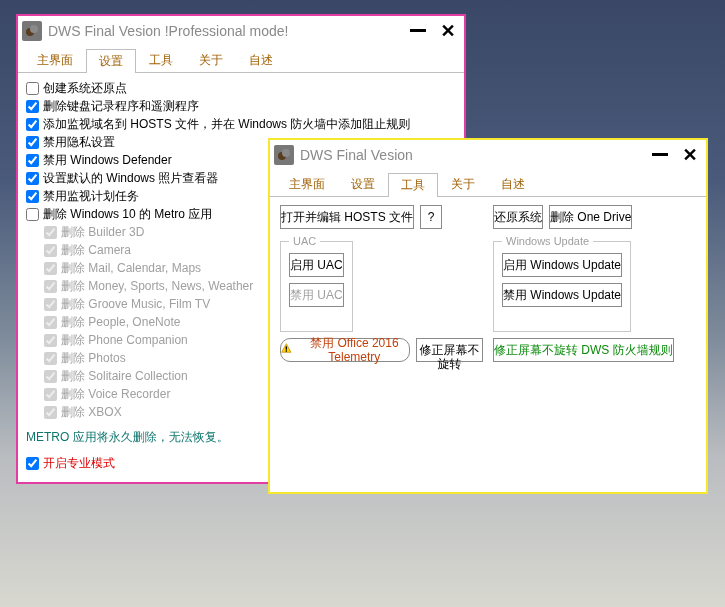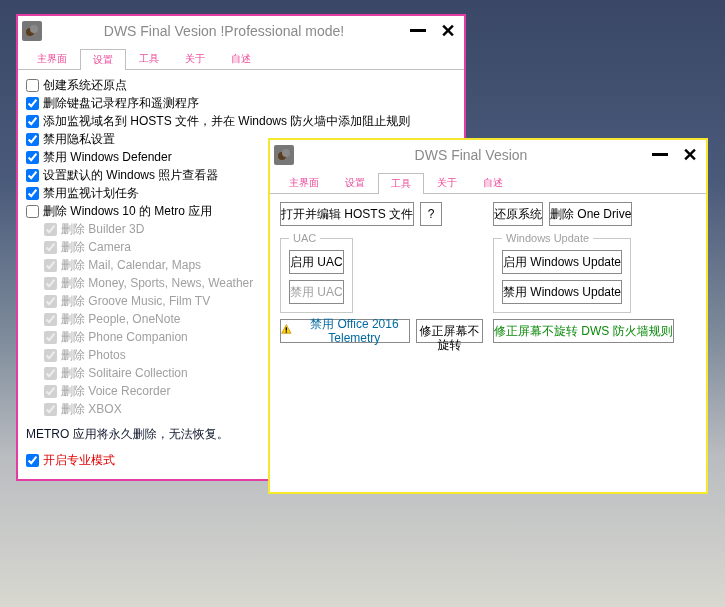--- a/index.html
+++ b/index.html
@@ -4,44 +4,44 @@
 <style>
   html,body{margin:0;padding:0;font-family:"Microsoft YaHei","Segoe UI",sans-serif;font-size:12px;}
   body{
     width:725px;height:607px;
     background:linear-gradient(180deg,#3a4766 0%,#4a5a7a 30%,#7c8a9a 55%,#b9bcc0 75%,#d8d8d0 100%);
     position:relative;overflow:hidden;
   }
   .window{position:absolute;background:#fff;box-sizing:border-box;}
   .w1{left:16px;top:14px;width:450px;border:2px solid #e33da3;}
   .w2{left:268px;top:138px;width:440px;height:356px;border:2px solid #f5e82e;}
-  .titlebar{display:flex;align-items:center;height:30px;padding:0 4px;gap:6px;text-align:center;}
+  .titlebar{display:flex;align-items:center;height:30px;padding:0 4px;gap:6px;}
   .titlebar .logo{width:20px;height:20px;background:#777;border-radius:2px;display:flex;align-items:center;justify-content:center;}
   .titlebar .logo svg{width:16px;height:16px;}
   .titlebar .title{flex:1;color:#8a8a8a;font-size:14px;white-space:nowrap;overflow:hidden;}
   .titlebar .btn{width:24px;height:22px;display:flex;align-items:center;justify-content:center;cursor:pointer;font-size:18px;font-weight:bold;color:#000;}
   .tabs{display:flex;border-bottom:1px solid #bfbfbf;padding:0 6px;margin-top:2px;}
-  .tab{padding:3px 12px;border:1px solid transparent;border-bottom:none;cursor:pointer;font-size:10px;color:#ec4899;}
+  .tab{padding:3px 12px;border:1px solid transparent;border-bottom:none;cursor:pointer;font-size:12px;color:#a16207;}
   .tab.active{border-color:#bfbfbf;background:#fff;position:relative;top:1px;}
   .w1 .content{padding:6px 8px 10px 8px;}
   .chk{display:flex;align-items:center;gap:4px;line-height:18px;}
   .chk input{margin:0;}
   .chk.dis span{color:#a0a0a0;}
   .indent{padding-left:18px;}
-  .warn{color:#0f172a;margin:8px 0 8px 0;}
+  .warn{color:#0f766e;margin:8px 0 8px 0;}
   .redchk span{color:#e00000;}
   .w2 .content{padding:8px 10px;}
   .row{display:flex;gap:10px;margin-bottom:6px;}
   .col{flex:1;display:flex;flex-direction:row;gap:6px;}
   .wbtn{border:1px solid #8a8a8a;background:#fff;text-align:center;padding:4px 0;cursor:pointer;font-size:12px;height:24px;box-sizing:border-box;line-height:14px;}
   .wbtn.small{flex:0 0 22px;}
-  .wbtn.red{color:#0369a1;}
+  .wbtn.red{color:#c2410c;border-radius:10px;}
   .wbtn.green{color:#0a8a0a;}
   .wbtn.dim{color:#a0a0a0;}
-  fieldset{border:1px solid #c8c8c8;margin:0;padding:6px 8px 8px 8px;}
+  fieldset{border:1px solid #c8c8c8;margin:0;padding:6px 8px 24px 8px;}
   legend{color:#a0a0a0;font-size:11px;padding:0 4px;}
   .iconwarn{display:inline-block;width:14px;height:14px;vertical-align:middle;margin-right:4px;}
   .withicon{display:flex;align-items:center;justify-content:center;gap:4px;}
   .inrow{display:flex;gap:4px;}
 </style>
 </head>
 <body>
 
 <div class="window w1">
   <div class="titlebar">

